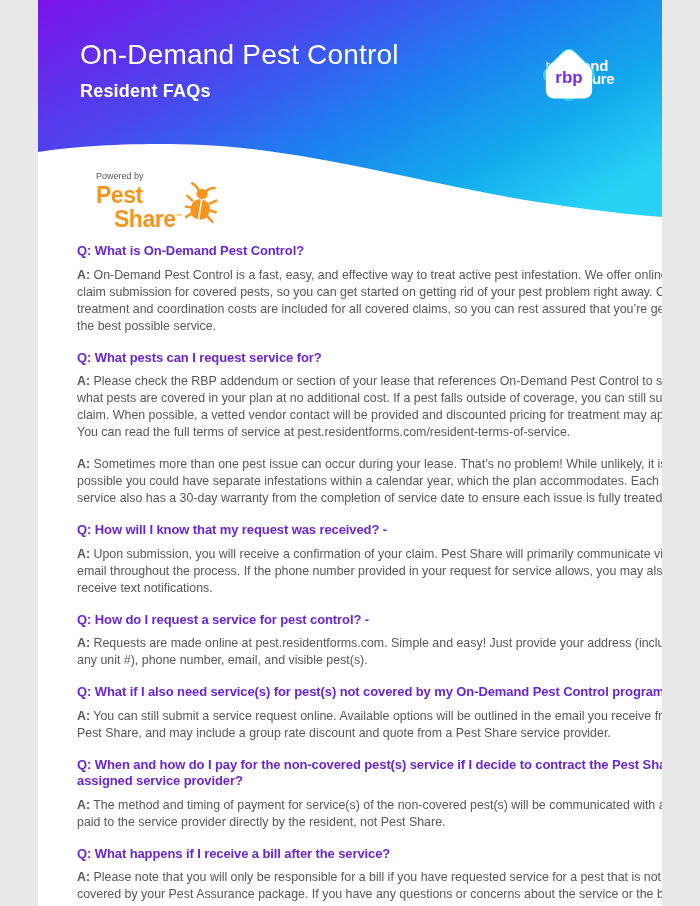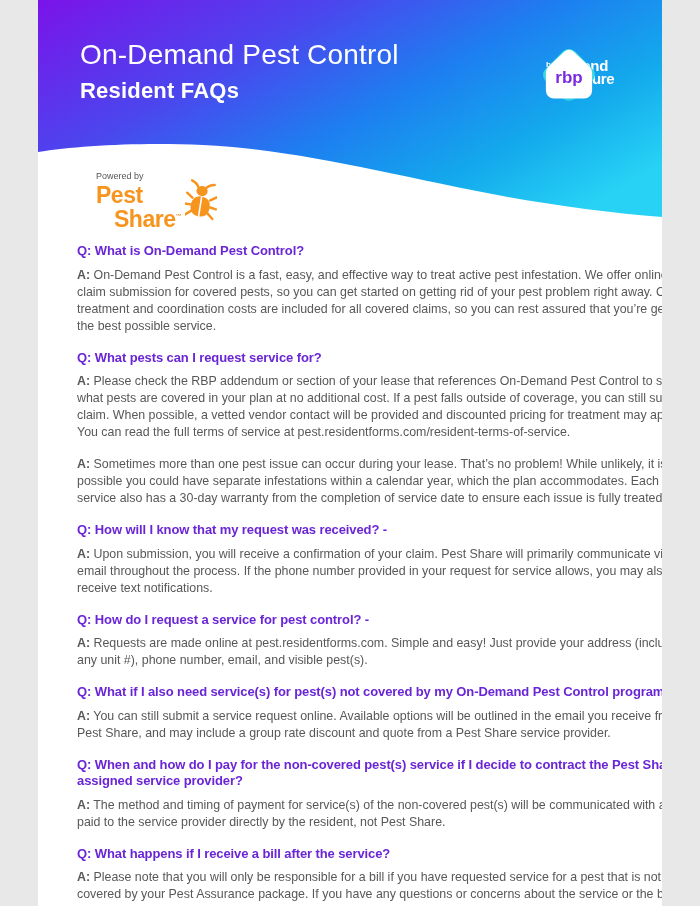--- a/index.html
+++ b/index.html
@@ -6,31 +6,31 @@
   .page{
     position:relative;width:624px;height:906px;margin:0 auto;
     background:#ffffff;overflow:hidden;
     font-family:"Liberation Sans",sans-serif;
   }
   
   .hero{position:absolute;top:0;left:0;width:700px;height:224px;}
   .hero svg{position:absolute;top:0;left:0;display:block;}
   .hero-title{position:absolute;left:42px;top:38px;color:#fff;}
   .hero-title .t1{font-size:28px;font-weight:500;letter-spacing:.2px;line-height:34px;}
-  .hero-title .t2{font-size:22px;font-weight:800;letter-spacing:.2px;line-height:34px;margin-top:2px;}
+  .hero-title .t2{font-size:18px;font-weight:800;letter-spacing:.2px;line-height:34px;margin-top:2px;}
   .rbp-lockup{position:absolute;left:501px;top:45px;display:flex;align-items:center;}
   .sn-wrap{display:flex;align-items:flex-start;margin-left:7px;margin-top:14px;}
   .sn-by{color:#fff;font-size:8px;font-weight:600;margin-top:1px;margin-right:2px;}
   .sn-words{display:flex;flex-direction:column;color:#fff;font-weight:800;
             font-size:15px;line-height:13px;letter-spacing:-.3px;}
   .sn-words .w2{margin-left:13px;}
   
   .powered{position:absolute;left:58px;top:171px;}
   .powered-label{font-size:9px;color:#55565a;font-weight:500;margin-bottom:4px;}
-  .ps-row{display:flex;align-items:flex-start;}
+  .ps-row{display:flex;align-items:center;}
   .ps-col{display:flex;flex-direction:column;}
   .ps-w1,.ps-w2{color:var(--c-orange,#f7941d);font-weight:800;font-size:23px;line-height:21px;letter-spacing:-.5px;}
   .ps-w2{margin-left:18px;}
   .ps-tm{font-size:6px;vertical-align:super;font-weight:700;}
   .ps-bug{margin-left:4px;margin-top:-6px;}
   
   .faq-list{position:absolute;left:39px;top:243px;width:623px;}
   .faq-item{margin-bottom:15px;}
   .faq-q{
     margin:0 0 7px 0;font-size:13px;font-weight:700;line-height:16.5px;

